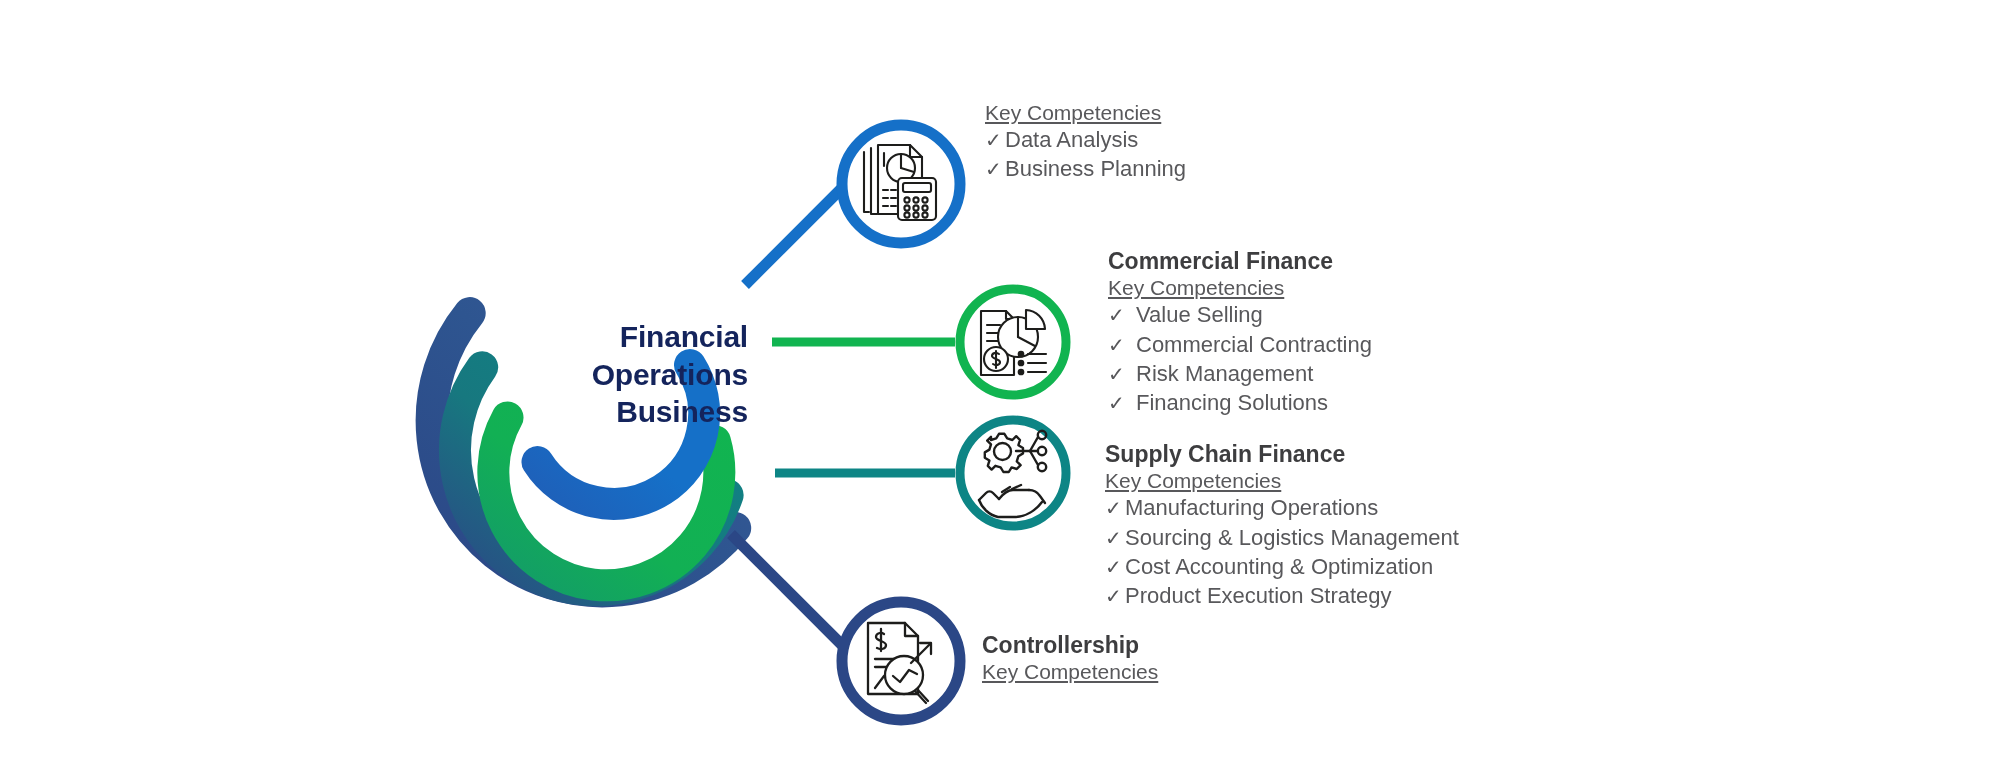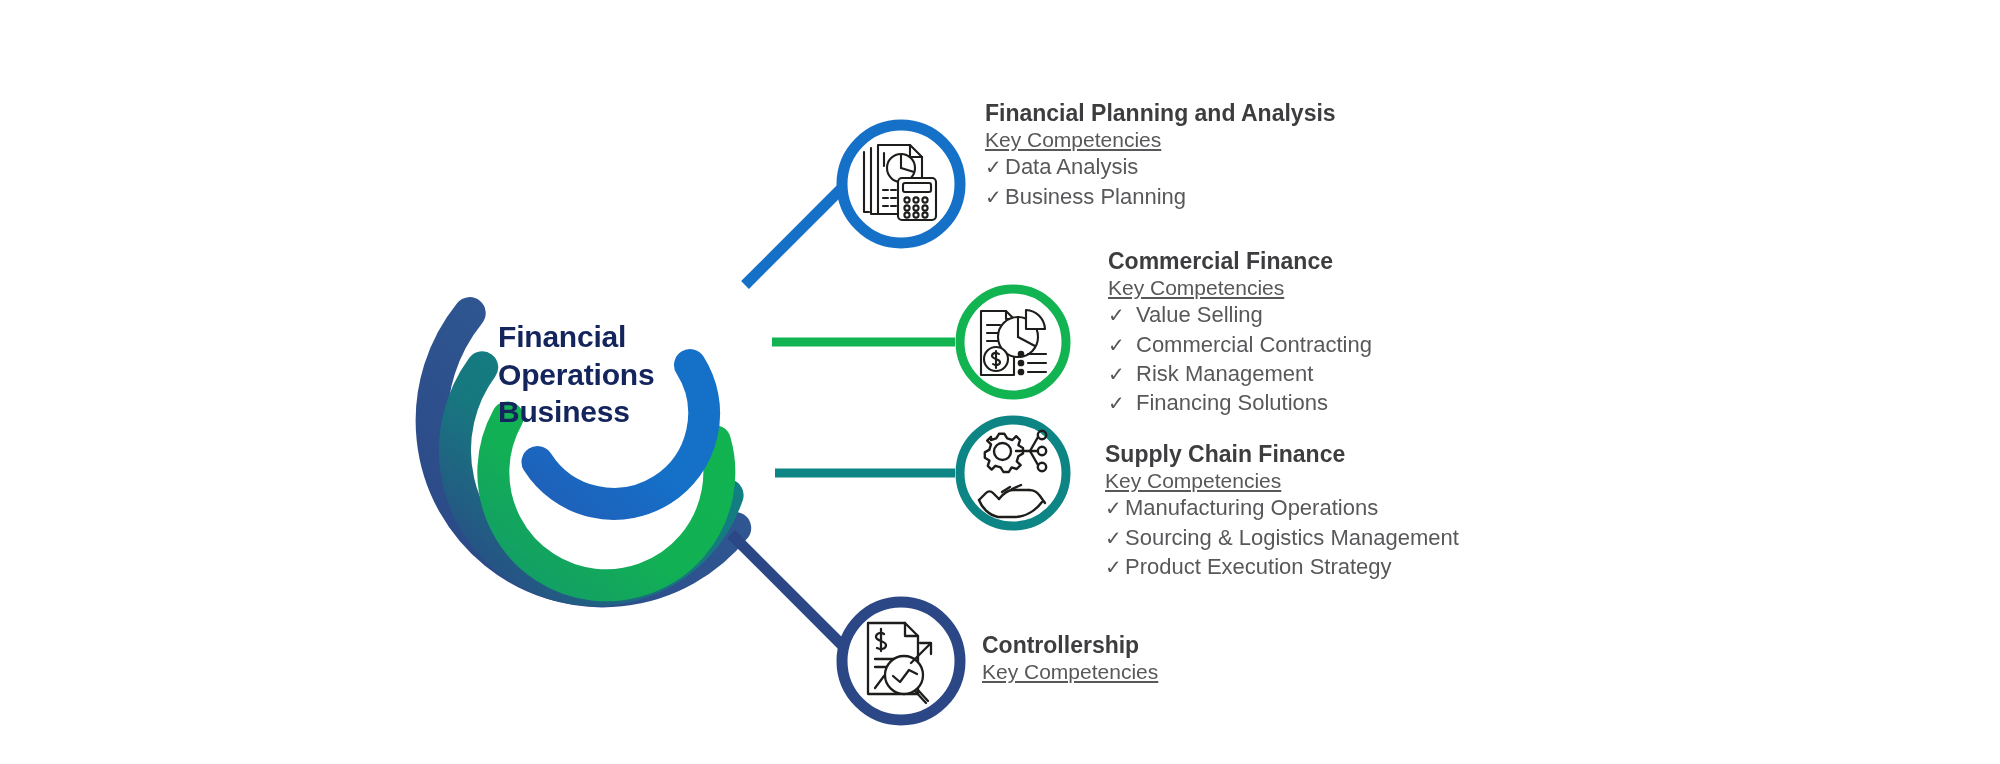--- a/index.html
+++ b/index.html
@@ -23,21 +23,21 @@
     top: 0;
     width: 2000px;
     height: 764px;
   }
 
   .hub-title {
     position: absolute;
     left: 498px;
     top: 318px;
     width: 250px;
-    text-align: left;
+    text-align: right;
     font-size: 30px;
     font-weight: bold;
     line-height: 1.25;
     color: #14245c;
     letter-spacing: -0.2px;
   }
 
   .branch-text {
     position: absolute;
     color: #58585b;
@@ -251,21 +251,20 @@
     </g>
   </svg>
 
   <div class="hub-title">
     <div>Financial</div>
     <div>Operations</div>
     <div>Business</div>
   </div>
 
   <div class="branch-text" style="left:985px; top:100px;">
-    <div class="branch-heading">Financial Planning and Analysis</div>
     <div class="branch-subheading">Key Competencies</div>
     <ul class="comp-list">
       <li class="comp-item">
         <span class="comp-check">✓</span><span>Data Analysis</span>
       </li>
       <li class="comp-item">
         <span class="comp-check">✓</span><span>Business Planning</span>
       </li>
     </ul>
   </div>
@@ -293,20 +292,23 @@
     <div class="branch-heading">Supply Chain Finance</div>
     <div class="branch-subheading">Key Competencies</div>
     <ul class="comp-list">
       <li class="comp-item">
         <span class="comp-check">✓</span><span>Manufacturing  Operations</span>
       </li>
       <li class="comp-item">
         <span class="comp-check">✓</span><span>Sourcing &amp; Logistics Management</span>
       </li>
       <li class="comp-item">
+        <span class="comp-check">✓</span><span>Cost Accounting  &amp; Optimization</span>
+      </li>
+      <li class="comp-item">
         <span class="comp-check">✓</span><span>Product Execution  Strategy</span>
       </li>
     </ul>
   </div>
 
   <div class="branch-text" style="left:982px; top:612px;margin-top:20px;">
     <div class="branch-heading">Controllership</div>
     <div class="branch-subheading">Key Competencies</div>
   </div>
 

